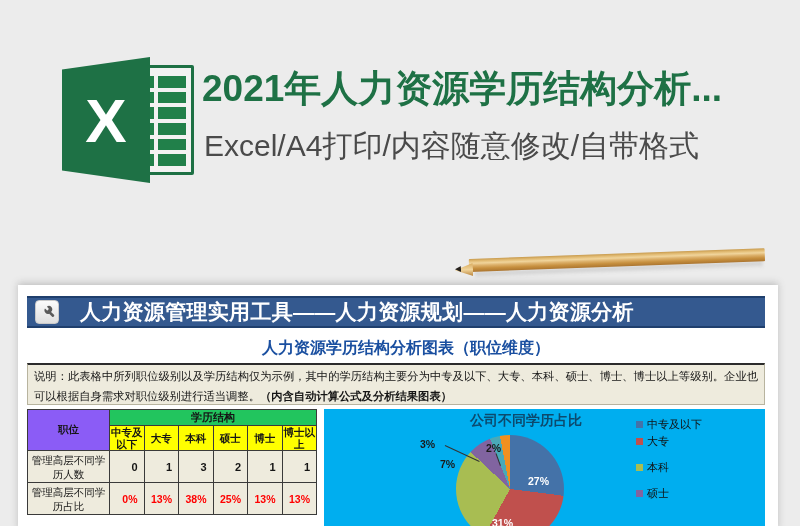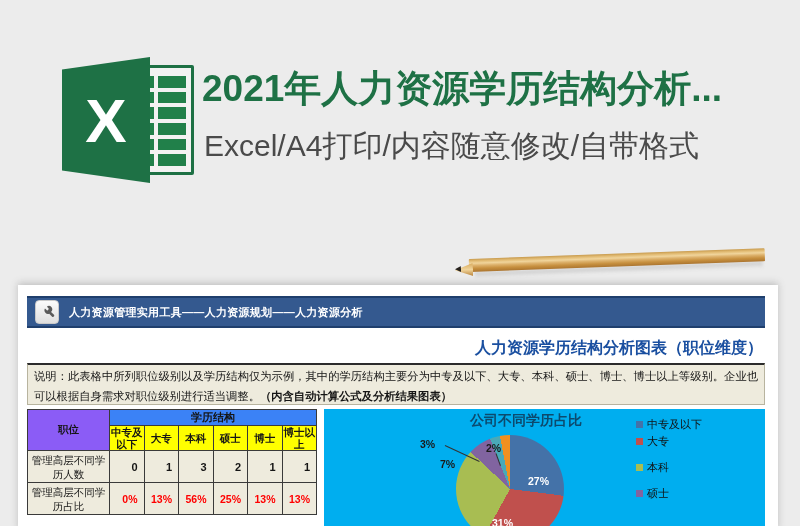--- a/index.html
+++ b/index.html
@@ -89,48 +89,48 @@
     display: flex; align-items: center;
   }
   .banner .wrench-box {
     width: 24px; height: 24px; margin-left: 8px; border-radius: 4px;
     background: linear-gradient(to bottom, #fbfbfb, #dfdfdf);
     display: flex; align-items: center; justify-content: center;
     border: 1px solid #c9c9c9; flex: 0 0 auto;
   }
   .banner .wrench-box svg { display: block; }
   .banner .banner-text {
-    margin-left: 10px; color: #ffffff; font-size: 11px; font-weight: bold;
+    margin-left: 21px; color: #ffffff; font-size: 21px; font-weight: bold;
     white-space: nowrap; letter-spacing: .3px;
   }
 
   
   .sec-title {
-    position: absolute; left: 3px; top: 44px; width: 738px; height: 26px;
+    position: absolute; left: 15px; top: 44px; width: 738px; height: 26px;
     color: #1a4fa0; font-size: 16px; font-weight: bold;
-    text-align: right; line-height: 26px; white-space: nowrap;
+    text-align: center; line-height: 26px; white-space: nowrap;
   }
 
   
   .note {
     position: absolute; left: 5px; top: 72px; width: 738px; height: 42px;
     background: #eeebdd; border-top: 2px solid #2b2b2b; border-bottom: 1px solid #b8b49f;
     border-left: 1px solid #b8b49f; border-right: 1px solid #b8b49f;
     color: #151515; font-size: 11.3px; line-height: 20px; padding: 1px 6px 0 6px;
     text-align: justify;
   }
   .note b { font-weight: bold; }
 
   
   .tbl { position: absolute; left: 5px; top: 118px; width: 290px; }
   .tbl table { border-collapse: collapse; width: 290px; table-layout: fixed; }
   .tbl td, .tbl th { border: 1px solid #3a3a3a; font-size: 10.5px; font-weight: bold;
                      color: #151515; padding: 0; text-align: center; vertical-align: middle; }
   .tbl .pos-head { background: #8b5cf6; width: 82px; }
-  .tbl .struct-head { background: #3b82f6; height: 14px; font-size: 11px; }
+  .tbl .struct-head { background: #22c55e; height: 14px; font-size: 11px; }
   .tbl .sub-head { background: #ffff00; height: 25px; line-height: 12px; font-size: 10.5px; }
   .tbl .rowlabel { background: #eeebdd; height: 32px; line-height: 14px;
                    font-weight: normal; font-size: 10.5px; }
   .tbl .num { background: #eeebdd; text-align: right; padding-right: 6px; font-size: 11px; }
   .tbl .pct { background: #eeebdd; text-align: right; padding-right: 6px;
               color: #ff0000; font-size: 10.5px; }
 
   
   .chart {
     position: absolute; left: 302px; top: 118px; width: 441px; height: 117px;
@@ -239,21 +239,21 @@
           <td class="num">1</td>
           <td class="num">3</td>
           <td class="num">2</td>
           <td class="num">1</td>
           <td class="num">1</td>
         </tr>
         <tr>
           <td class="rowlabel">管理高层不同学历占比</td>
           <td class="pct">0%</td>
           <td class="pct">13%</td>
-          <td class="pct">56%</td>
+          <td class="pct">38%</td>
           <td class="pct">25%</td>
           <td class="pct">13%</td>
           <td class="pct">13%</td>
         </tr>
       </tbody>
         </table>
     </div>
 
     <div class="chart">
       <div class="ctitle">公司不同学历占比</div>

